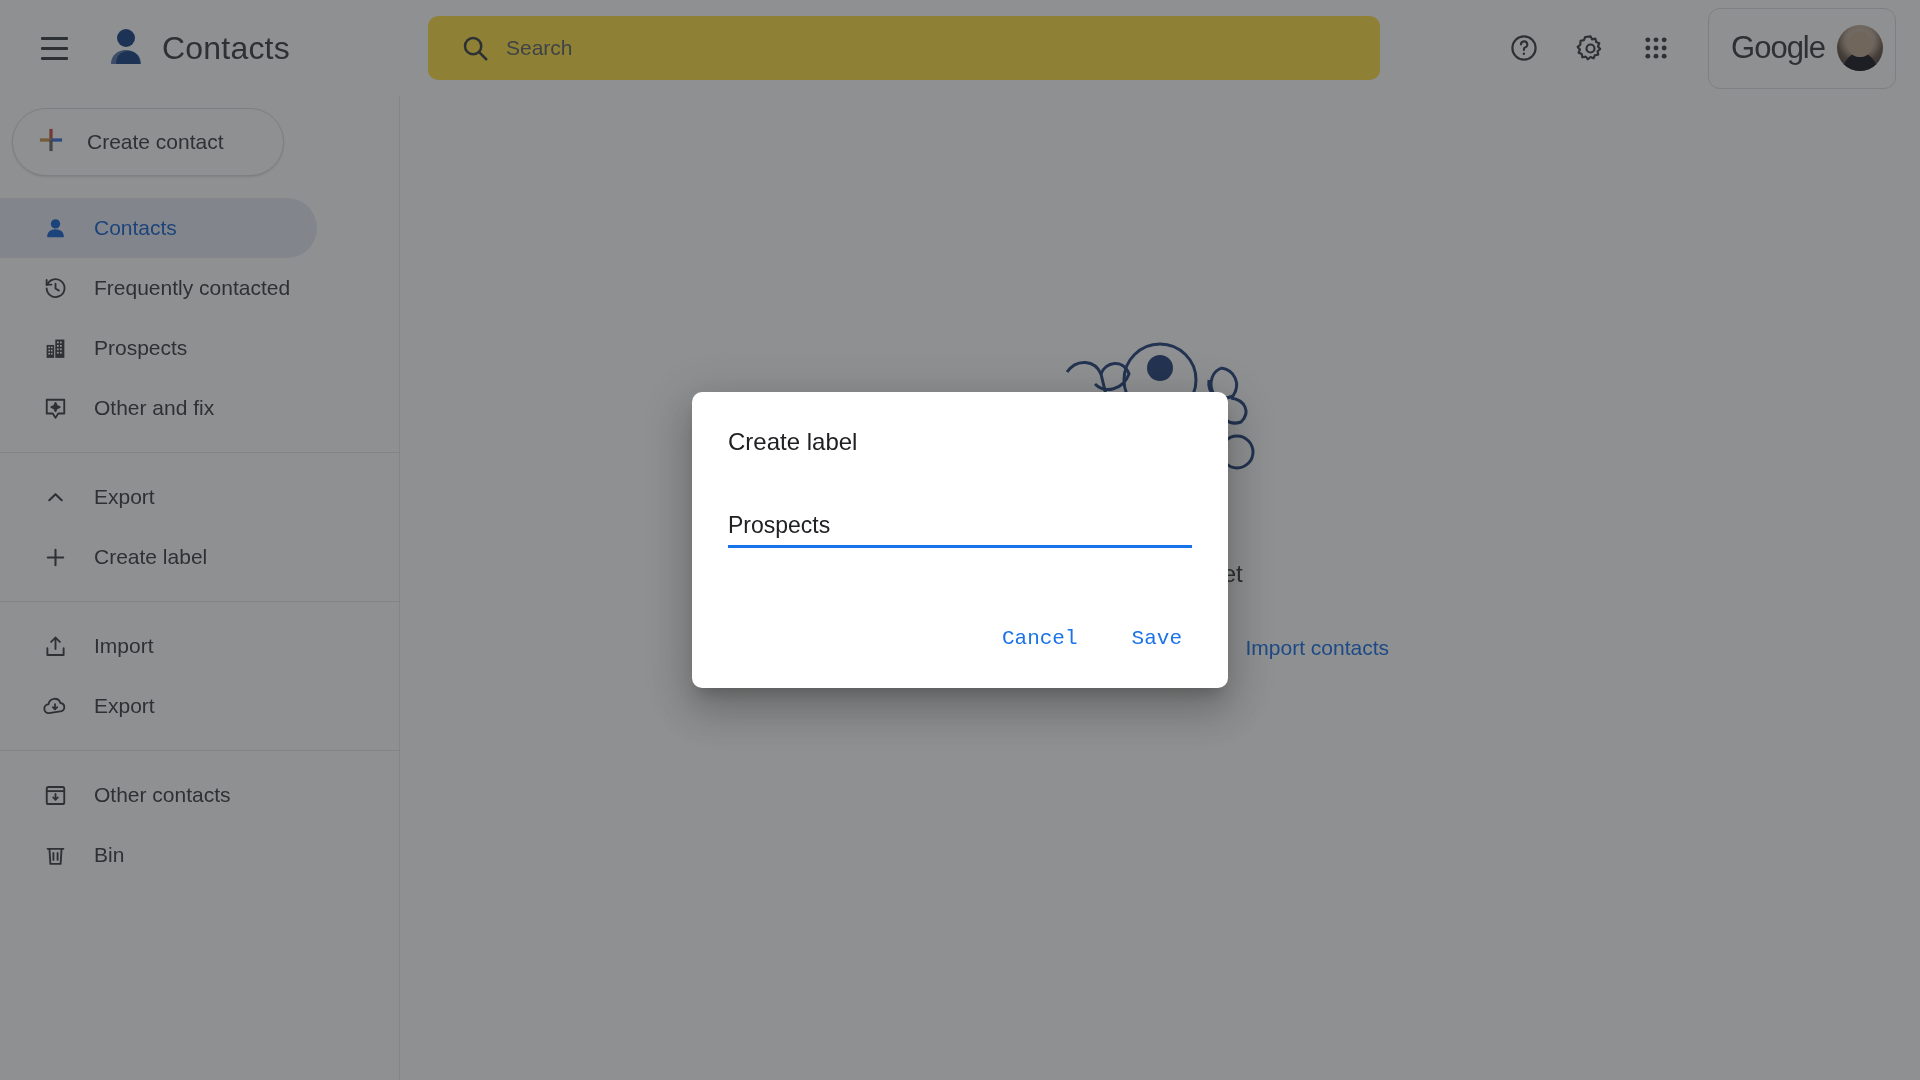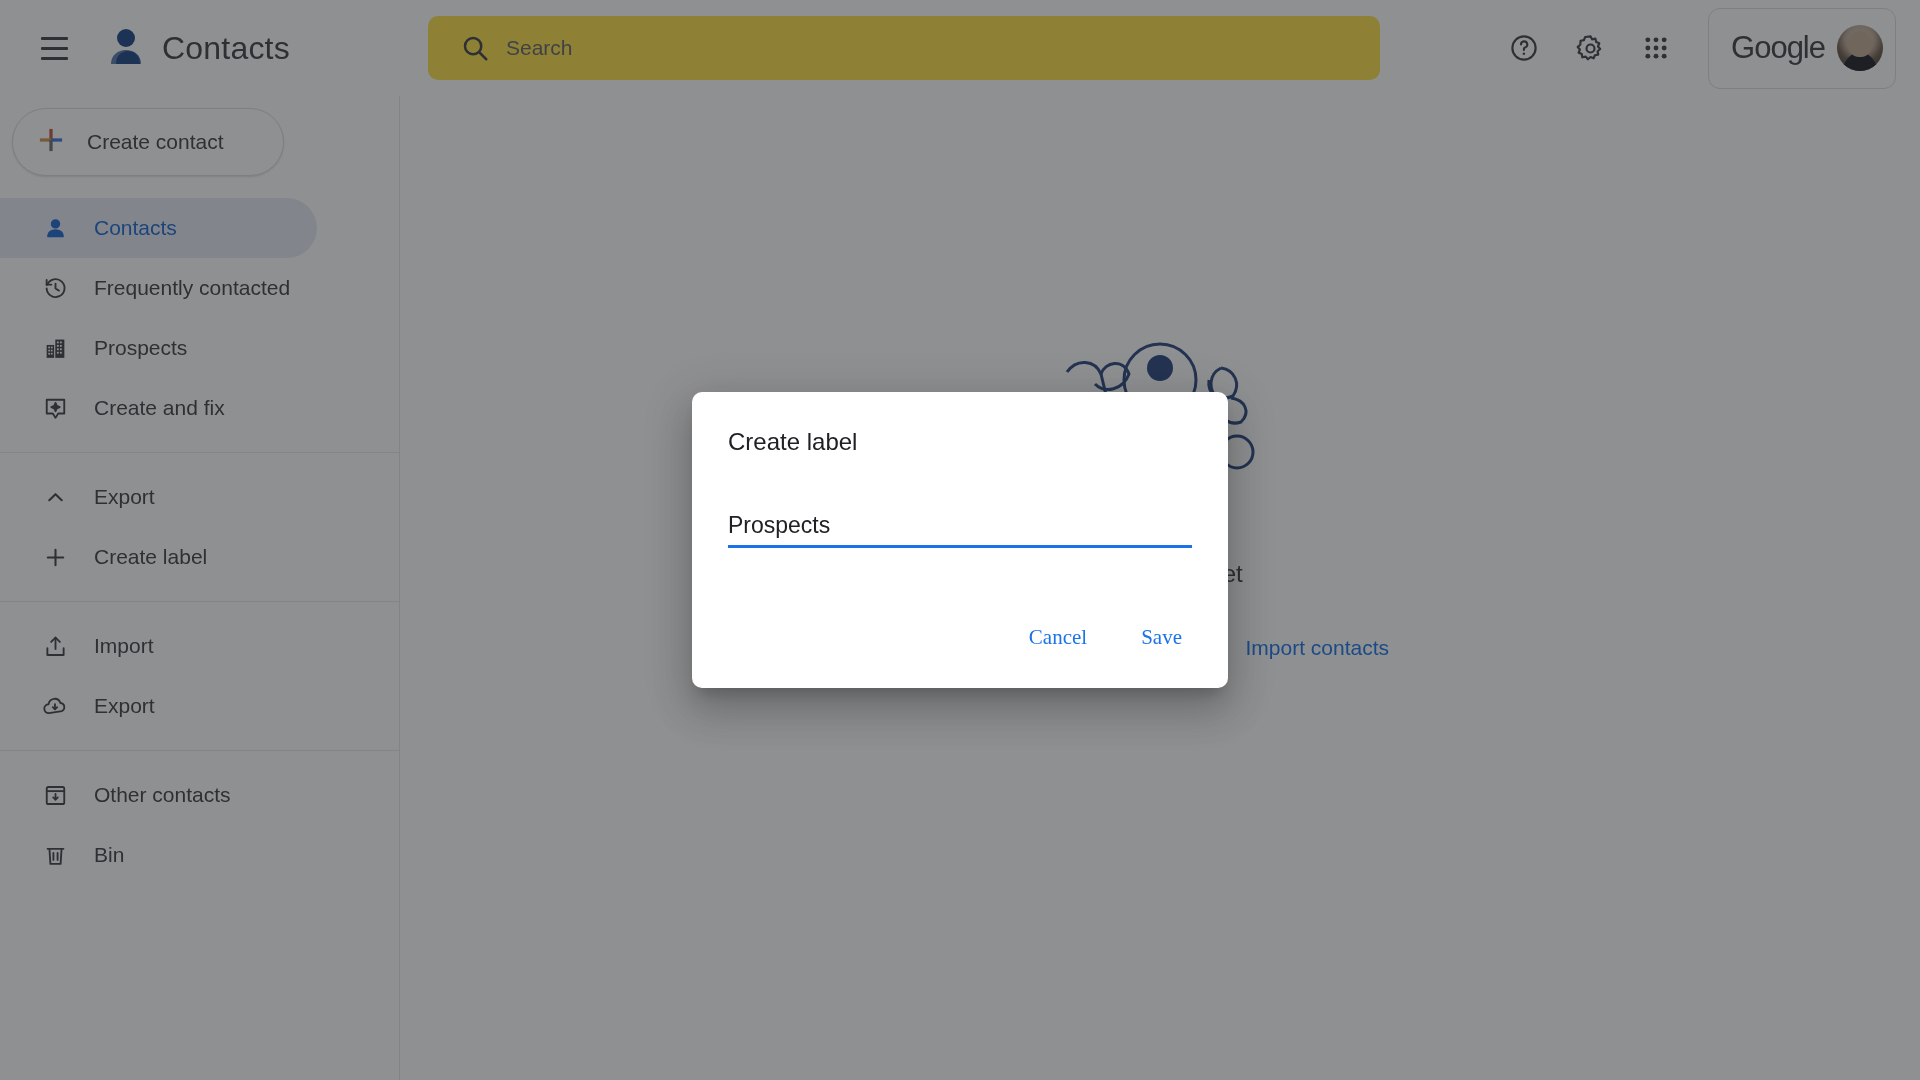--- a/index.html
+++ b/index.html
@@ -155,21 +155,21 @@
     font-family: "Liberation Sans", sans-serif;
     font-size: 23px; color: #202124;
     background: transparent; padding: 0 0 5px 0;
   }
   .dialog-actions {
     position: absolute; right: 28px; bottom: 26px;
     display: flex; align-items: center; gap: 18px;
   }
   .text-btn {
     border: none; background: transparent; cursor: pointer;
-    color: #1a73e8; font-size: 21px; font-family: Liberation Serif, serif;
+    color: #1a73e8; font-size: 21px; font-family: Liberation Mono, monospace;
     padding: 12px 18px; border-radius: 6px;
   }
 </style>
 </head>
 <body>
 
 <div id="app-root">
 
   <div class="topbar">
 
@@ -296,21 +296,21 @@
         <span>Prospects</span>
       </div>
 
       <div class="nav-item">
         <span class="nav-ico">
           <svg width="25" height="25" viewBox="0 0 24 24" fill="none" stroke="#3c4043" stroke-width="1.8">
             <path d="M3.6 3.6h16.8v13.2h-5.8L12 21l-2.6-4.2H3.6z" stroke-linejoin="round"></path>
             <path d="M12 6.6l1.2 2.8 2.8 1.2-2.8 1.2L12 14.6l-1.2-2.8-2.8-1.2 2.8-1.2z" fill="#3c4043" stroke-linejoin="round"></path>
           </svg>
         </span>
-        <span>Create and fix</span>
+        <span>Other and fix</span>
       </div>
     </div>
 
     <div class="nav-sep"></div>
 
     <div class="nav-group">
       <div class="nav-item section">
         <span class="nav-ico">
           <svg width="25" height="25" viewBox="0 0 24 24" fill="none" stroke="#3c4043" stroke-width="2">
             <path d="M6 14.6L12 8.8l6 5.8" stroke-linecap="round" stroke-linejoin="round"></path>

